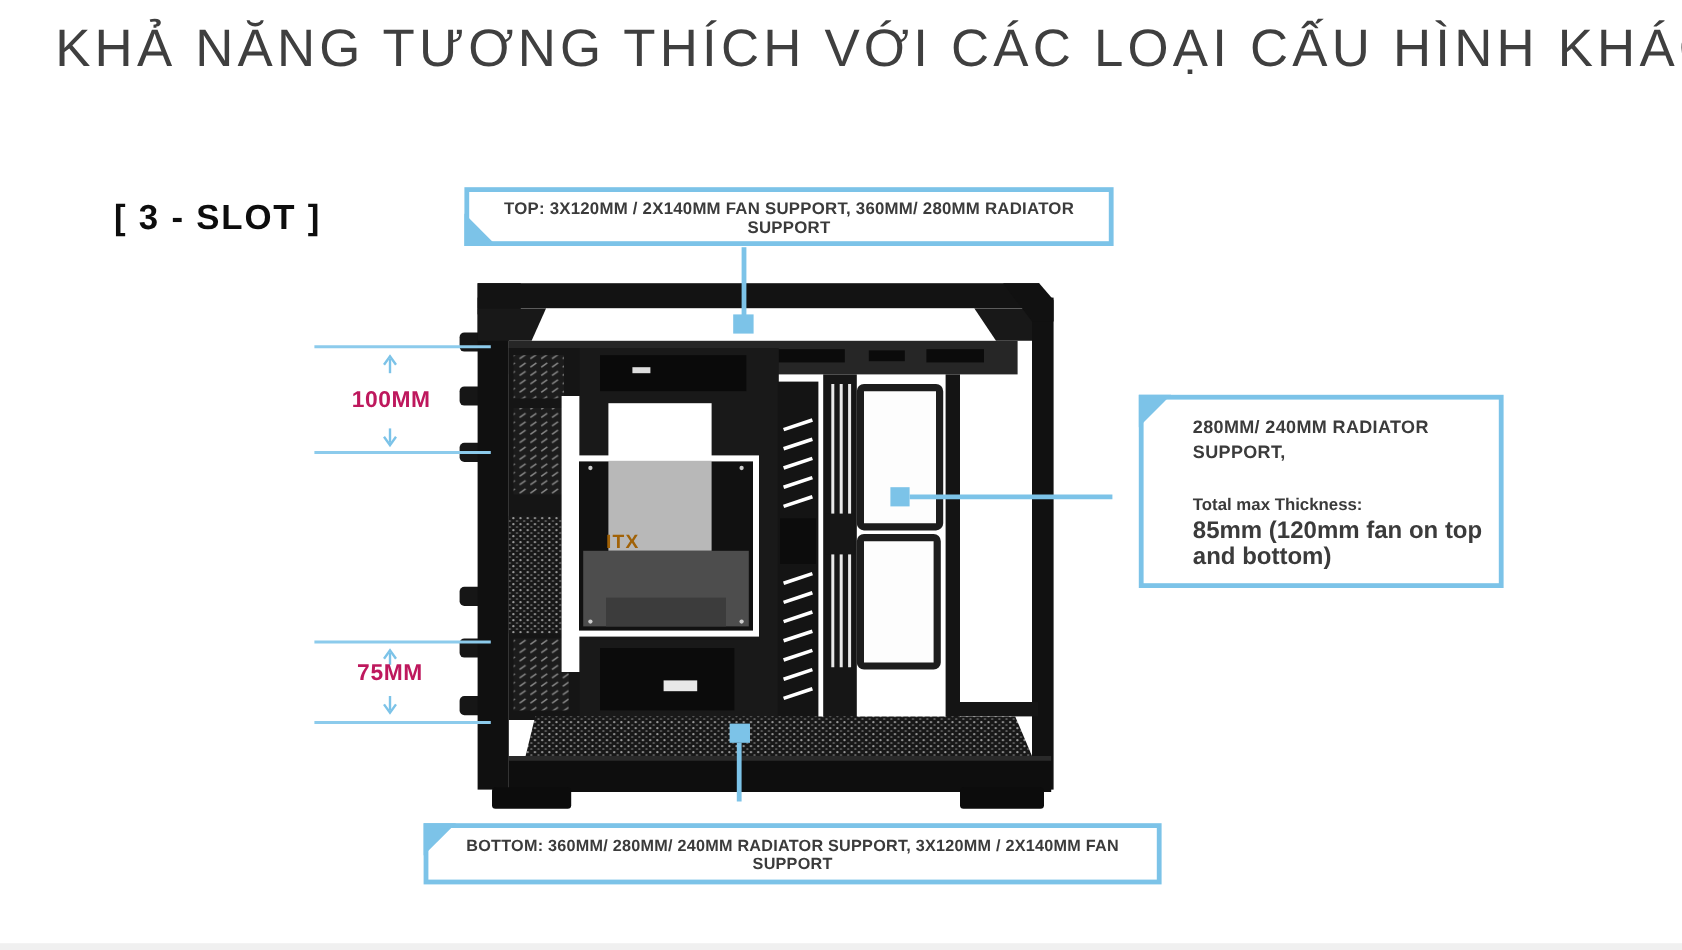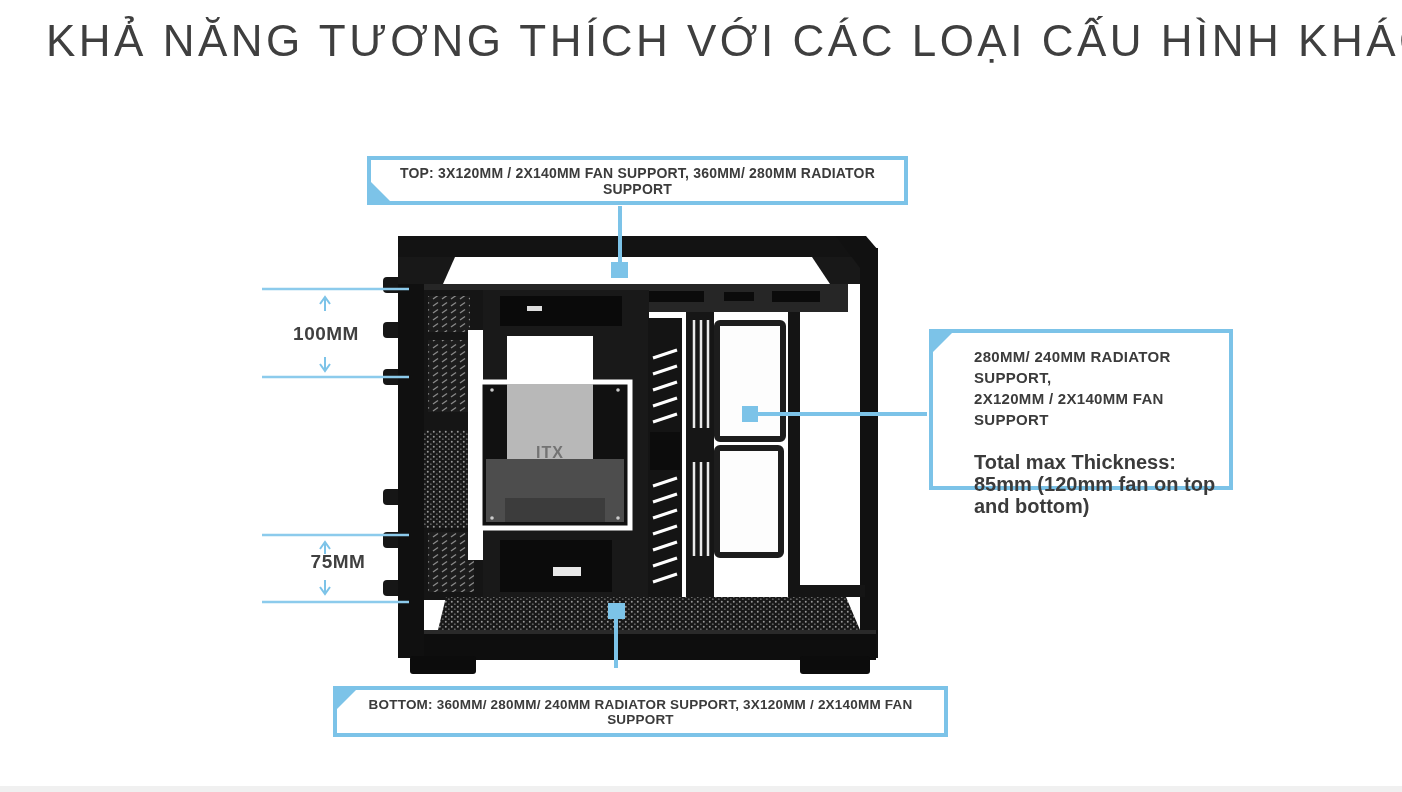--- a/index.html
+++ b/index.html
@@ -13,58 +13,59 @@
     white-space:nowrap;
   }
   .slot-label{
     position:absolute;left:95px;top:166px;
     font-size:29px;font-weight:bold;color:#0d0d0d;letter-spacing:1.5px;white-space:nowrap;
   }
   .case-svg{position:absolute;left:0;top:0;width:1402px;height:792px;}
   .callout{
     position:absolute;background:#ffffff;border:4px solid #7cc3e8;
     display:flex;align-items:center;justify-content:center;
-    color:#3b3b3b;font-weight:bold;text-align:center;box-sizing:border-box;
+    color:#3b3b3b;font-weight:bold;text-align:center;box-sizing:border-box;margin-left:20px;
   }
   .callout-top{left:367px;top:156px;width:541px;height:49px;font-size:14px;letter-spacing:0.2px;}
   .callout-bottom{left:333px;top:686px;width:615px;height:51px;font-size:13.5px;letter-spacing:0.2px;}
   .callout-side{
     left:929px;top:329px;width:304px;height:161px;
     display:block;text-align:left;padding:13px 10px 0 41px;font-size:15px;
   }
   .notch-bl::after{
     content:'';position:absolute;left:-4px;bottom:-4px;width:0;height:0;
     border-bottom:27px solid #7cc3e8;border-right:27px solid transparent;
   }
   .notch-tl::after{
     content:'';position:absolute;left:-4px;top:-4px;width:0;height:0;
     border-top:27px solid #7cc3e8;border-right:27px solid transparent;
   }
   .co-head{font-size:15px;font-weight:bold;line-height:21px;letter-spacing:0.3px;}
-  .co-sub-title{font-size:20px;font-weight:bold;line-height:22px;margin-top:21px;}
+  .co-sub-title{font-size:14px;font-weight:bold;line-height:22px;margin-top:21px;}
   .co-sub{font-size:20px;font-weight:bold;line-height:22px;}
   .measure-label{
     position:absolute;width:90px;text-align:center;
-    font-size:19px;font-weight:bold;color:#404040;letter-spacing:0.5px;
+    font-size:19px;font-weight:bold;color:#be185d;letter-spacing:0.5px;
   }
   .measure-top{left:281px;top:323px;}
-  .measure-bottom{left:293px;top:551px;}
+  .measure-bottom{left:280px;top:551px;}
   .itx-label{
-    position:absolute;left:505px;top:444px;width:90px;text-align:center;
-    font-size:16px;font-weight:bold;color:#737373;letter-spacing:1px;
+    position:absolute;left:505px;top:444px;width:90px;
+    font-size:16px;font-weight:bold;color:#a16207;letter-spacing:1px;
   }
   .footer-strip{position:absolute;left:0;bottom:0;width:100%;height:6px;background:#f0f0f0;}
 </style>
 </head>
 <body>
 
 <div class="canvas">
 
   <div class="page-title">KHẢ NĂNG TƯƠNG THÍCH VỚI CÁC LOẠI CẤU HÌNH KHÁC NHAU</div>
 
+  <div class="slot-label">[ 3 - SLOT ]</div>
 
   <svg class="case-svg" viewBox="0 0 1402 792" xmlns="http://www.w3.org/2000/svg">
     <defs>
       <pattern id="meshDash" width="9" height="7" patternUnits="userSpaceOnUse">
         <rect width="9" height="7" fill="#1c1c1c"></rect>
         <line x1="1" y1="5" x2="6" y2="1.5" stroke="#8a8a8a" stroke-width="1.3"></line>
       </pattern>
       <pattern id="meshDot" width="6" height="5" patternUnits="userSpaceOnUse">
         <rect width="6" height="5" fill="#181818"></rect>
         <circle cx="1.8" cy="1.8" r="0.95" fill="#9a9a9a"></circle>
@@ -223,20 +224,19 @@
   <div class="callout callout-top notch-bl">
     <span>TOP: 3X120MM / 2X140MM FAN SUPPORT, 360MM/ 280MM RADIATOR SUPPORT</span>
   </div>
 
   <div class="callout callout-bottom notch-tl">
     <span>BOTTOM: 360MM/ 280MM/ 240MM RADIATOR SUPPORT, 3X120MM / 2X140MM FAN SUPPORT</span>
   </div>
 
   <div class="callout callout-side notch-tl">
     <div class="co-head">280MM/ 240MM RADIATOR SUPPORT,</div>
-    <div class="co-head">2X120MM / 2X140MM FAN SUPPORT</div>
     <div class="co-sub-title">Total max Thickness:</div>
     <div class="co-sub">85mm (120mm fan on top and bottom)</div>
   </div>
 
   <div class="footer-strip"></div>
 
 </div>
 
 </body></html>

